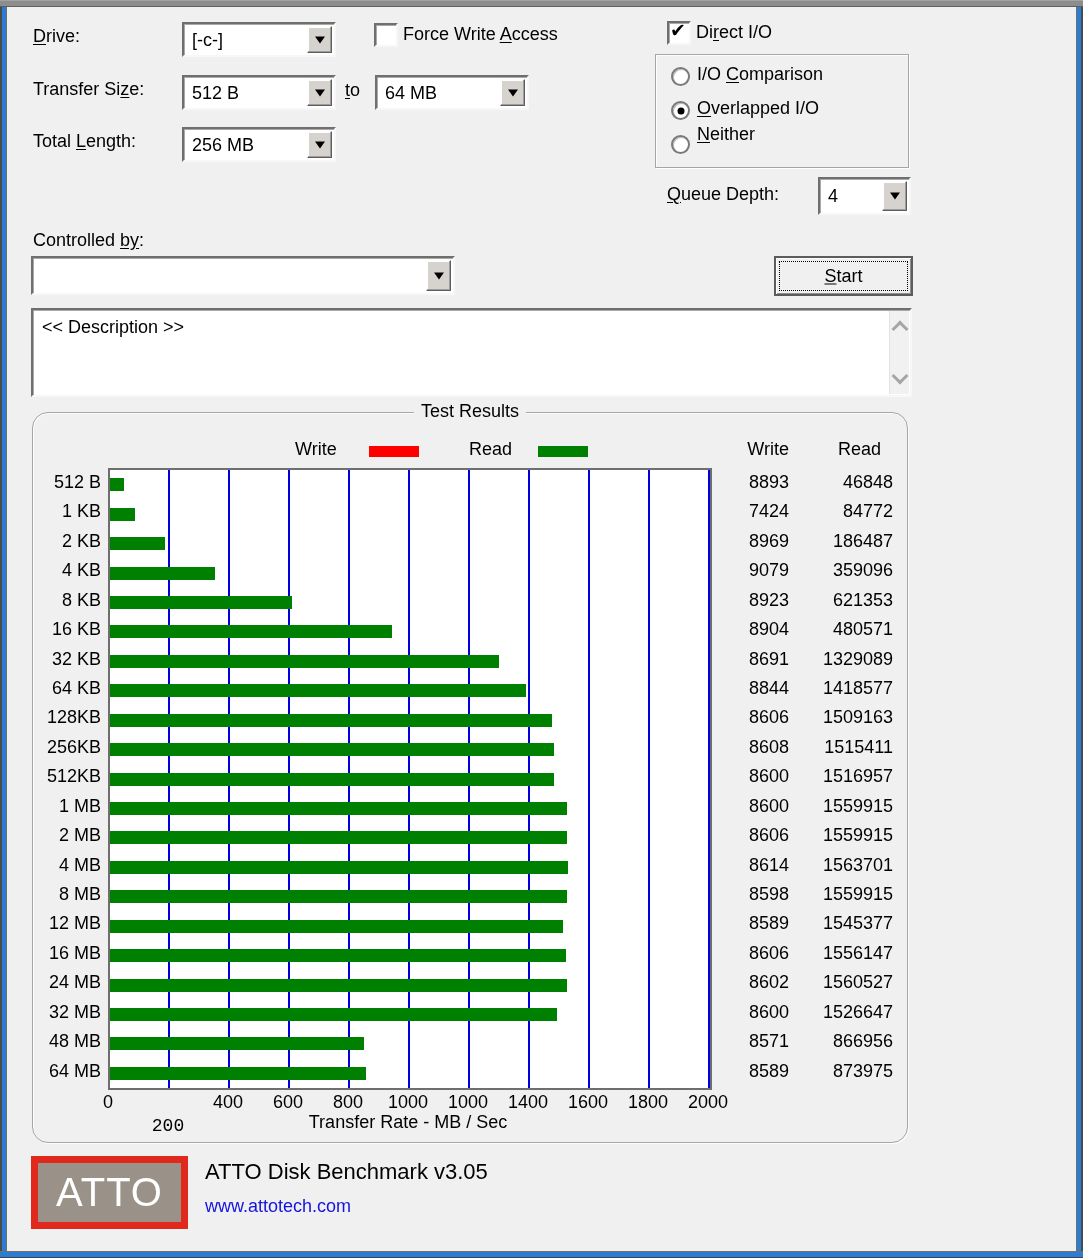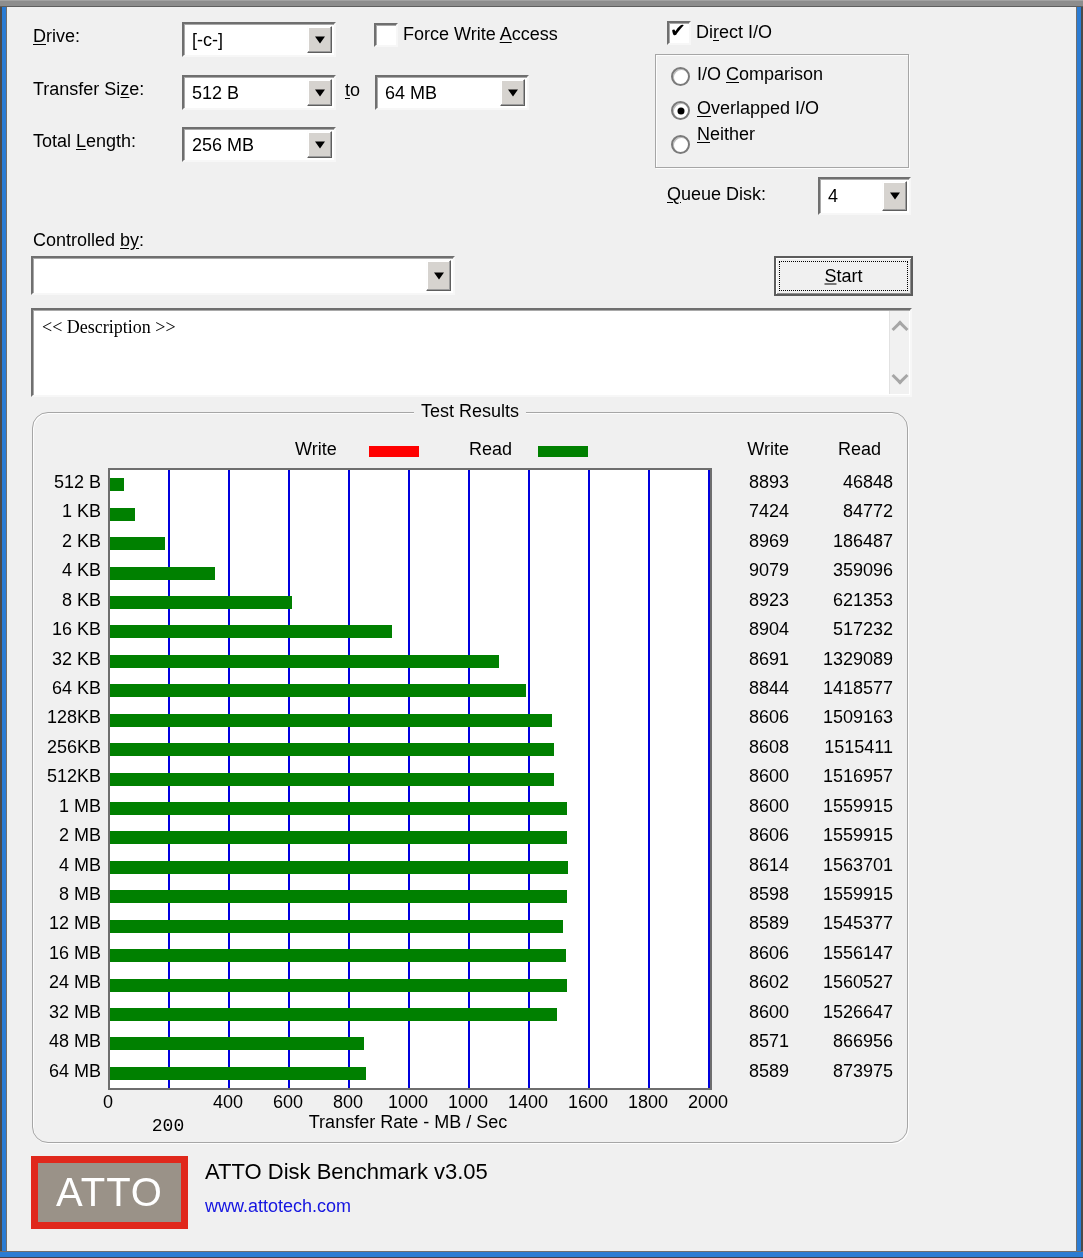--- a/index.html
+++ b/index.html
@@ -129,42 +129,42 @@
   <div class="gbox" style="left:655px;top:54px;width:252px;height:112px;"></div>
   <span class="rad" style="left:671px;top:67px;"></span>
   <div class="lbl" style="left:697px;top:64px;"><span>I/O </span><span class="mn">C</span><span>omparison</span></div>
   <span class="rad" style="left:671px;top:101px;">
       <span class="dot"></span>
     </span>
   <div class="lbl" style="left:697px;top:98px;"><span></span><span class="mn">O</span><span>verlapped I/O</span></div>
   <span class="rad" style="left:671px;top:135px;"></span>
   <div class="lbl" style="left:697px;top:124px;"><span></span><span class="mn">N</span><span>either</span></div>
 
-  <div class="lbl" style="left:667px;top:184px;"><span class="mn">Q</span><span>ueue Disk:</span></div>
+  <div class="lbl" style="left:667px;top:184px;"><span class="mn">Q</span><span>ueue Depth:</span></div>
   <div class="field" style="left:818px;top:177px;width:89px;height:34px;">
     <span class="val">4</span>
     <span class="dbtn">
         <span class="tri"></span>
       </span>
   </div>
 
   <div class="lbl" style="left:33px;top:230px;"><span>Controlled </span><span class="mn">by</span><span>:</span></div>
   <div class="field" style="left:31px;top:256px;width:420px;height:35px;">
     <span class="val"></span>
     <span class="dbtn">
         <span class="tri"></span>
       </span>
   </div>
 
   <div class="btn" style="left:774px;top:256px;width:135px;height:36px;">
     <span class="focus"></span>
     <span class="cap"><span class="mn">S</span><span>tart</span></span>
   </div>
 
-  <div class="descbox" style="left:31px;top:308px;width:877px;height:85px;font-family:Liberation Serif, serif;">
+  <div class="descbox" style="left:31px;top:308px;width:877px;height:85px;">
     <span class="desc-text">&lt;&lt; Description &gt;&gt;</span>
     <span class="vscroll">
       <span class="chev up"></span>
       <span class="chev down"></span>
     </span>
   </div>
 
   <div class="gbox" style="left:32px;top:412px;width:874px;height:729px;border-radius:16px;">
     <span class="gtitle">Test Results</span>
 
@@ -272,21 +272,21 @@
         <div class="vcell" style="left: 760px; width: 100px; top: 55px; height: 29.4px; line-height: 29.4px;">46848</div>
         <div class="vcell" style="left: 650px; width: 106px; top: 84.4px; height: 29.4px; line-height: 29.4px;">7424</div>
         <div class="vcell" style="left: 760px; width: 100px; top: 84.4px; height: 29.4px; line-height: 29.4px;">84772</div>
         <div class="vcell" style="left: 650px; width: 106px; top: 113.9px; height: 29.4px; line-height: 29.4px;">8969</div>
         <div class="vcell" style="left: 760px; width: 100px; top: 113.9px; height: 29.4px; line-height: 29.4px;">186487</div>
         <div class="vcell" style="left: 650px; width: 106px; top: 143.3px; height: 29.4px; line-height: 29.4px;">9079</div>
         <div class="vcell" style="left: 760px; width: 100px; top: 143.3px; height: 29.4px; line-height: 29.4px;">359096</div>
         <div class="vcell" style="left: 650px; width: 106px; top: 172.7px; height: 29.4px; line-height: 29.4px;">8923</div>
         <div class="vcell" style="left: 760px; width: 100px; top: 172.7px; height: 29.4px; line-height: 29.4px;">621353</div>
         <div class="vcell" style="left: 650px; width: 106px; top: 202.1px; height: 29.4px; line-height: 29.4px;">8904</div>
-        <div class="vcell" style="left: 760px; width: 100px; top: 202.1px; height: 29.4px; line-height: 29.4px;">517232</div>
+        <div class="vcell" style="left: 760px; width: 100px; top: 202.1px; height: 29.4px; line-height: 29.4px;">480571</div>
         <div class="vcell" style="left: 650px; width: 106px; top: 231.6px; height: 29.4px; line-height: 29.4px;">8691</div>
         <div class="vcell" style="left: 760px; width: 100px; top: 231.6px; height: 29.4px; line-height: 29.4px;">1329089</div>
         <div class="vcell" style="left: 650px; width: 106px; top: 261px; height: 29.4px; line-height: 29.4px;">8844</div>
         <div class="vcell" style="left: 760px; width: 100px; top: 261px; height: 29.4px; line-height: 29.4px;">1418577</div>
         <div class="vcell" style="left: 650px; width: 106px; top: 290.4px; height: 29.4px; line-height: 29.4px;">8606</div>
         <div class="vcell" style="left: 760px; width: 100px; top: 290.4px; height: 29.4px; line-height: 29.4px;">1509163</div>
         <div class="vcell" style="left: 650px; width: 106px; top: 319.9px; height: 29.4px; line-height: 29.4px;">8608</div>
         <div class="vcell" style="left: 760px; width: 100px; top: 319.9px; height: 29.4px; line-height: 29.4px;">1515411</div>
         <div class="vcell" style="left: 650px; width: 106px; top: 349.3px; height: 29.4px; line-height: 29.4px;">8600</div>
         <div class="vcell" style="left: 760px; width: 100px; top: 349.3px; height: 29.4px; line-height: 29.4px;">1516957</div>

